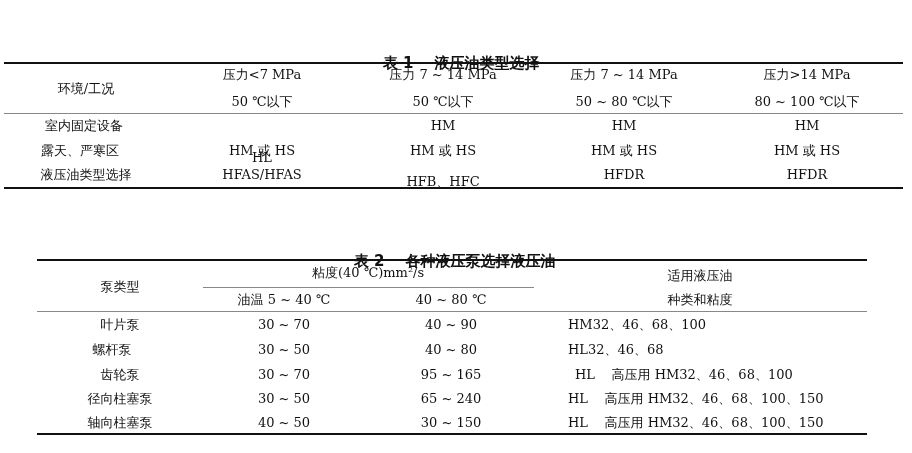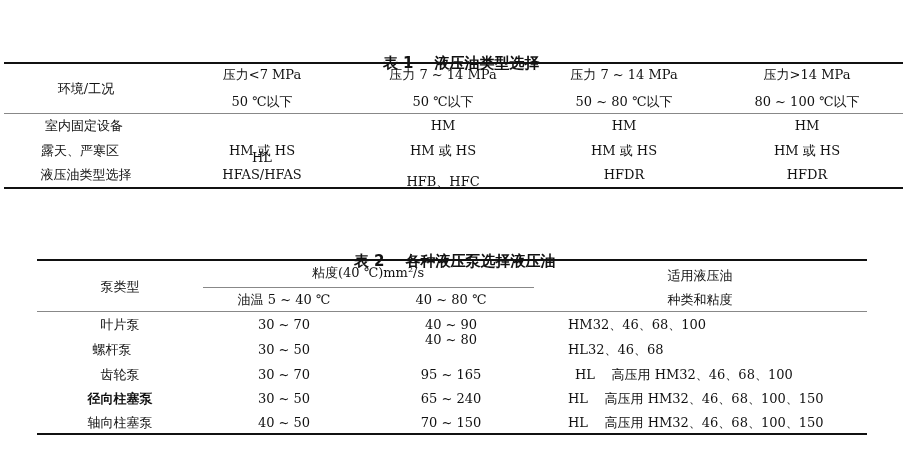--- a/index.html
+++ b/index.html
@@ -87,36 +87,36 @@
 
   <div>
     <div class="cell" style="left:120px; top:317px;">叶片泵</div>
     <div class="cell" style="left:284px; top:317px;">30 ~ 70</div>
     <div class="cell" style="left:451px; top:317px;">40 ~ 90</div>
     <div class="cell left" style="left:568px; top:317px;">HM32、46、68、100</div>
   </div>
   <div>
     <div class="cell" style="left:112px; top:342px;">螺杆泵</div>
     <div class="cell" style="left:284px; top:342px;">30 ~ 50</div>
-    <div class="cell" style="left:451px; top:332px;">40 ~ 80</div>
+    <div class="cell" style="left:451px; top:342px;">40 ~ 80</div>
     <div class="cell left" style="left:568px; top:342px;">HL32、46、68</div>
   </div>
   <div>
     <div class="cell" style="left:120px; top:367px;">齿轮泵</div>
     <div class="cell" style="left:284px; top:367px;">30 ~ 70</div>
     <div class="cell" style="left:451px; top:367px;">95 ~ 165</div>
     <div class="cell left" style="left:575px; top:367px;">HL    高压用 HM32、46、68、100</div>
   </div>
   <div>
-    <div class="cell" style="left:120px; top:391px;font-weight:bold;">径向柱塞泵</div>
+    <div class="cell" style="left:120px; top:391px;">径向柱塞泵</div>
     <div class="cell" style="left:284px; top:391px;">30 ~ 50</div>
     <div class="cell" style="left:451px; top:391px;">65 ~ 240</div>
     <div class="cell left" style="left:568px; top:391px;">HL    高压用 HM32、46、68、100、150</div>
   </div>
   <div>
     <div class="cell" style="left:120px; top:415px;">轴向柱塞泵</div>
     <div class="cell" style="left:284px; top:415px;">40 ~ 50</div>
-    <div class="cell" style="left:451px; top:415px;">70 ~ 150</div>
+    <div class="cell" style="left:451px; top:415px;">30 ~ 150</div>
     <div class="cell left" style="left:568px; top:415px;">HL    高压用 HM32、46、68、100、150</div>
   </div>
 
   <div class="rule-thick" style="left:37px; width:830px; top:433px;"></div>
 </div>
 
 </body></html>

